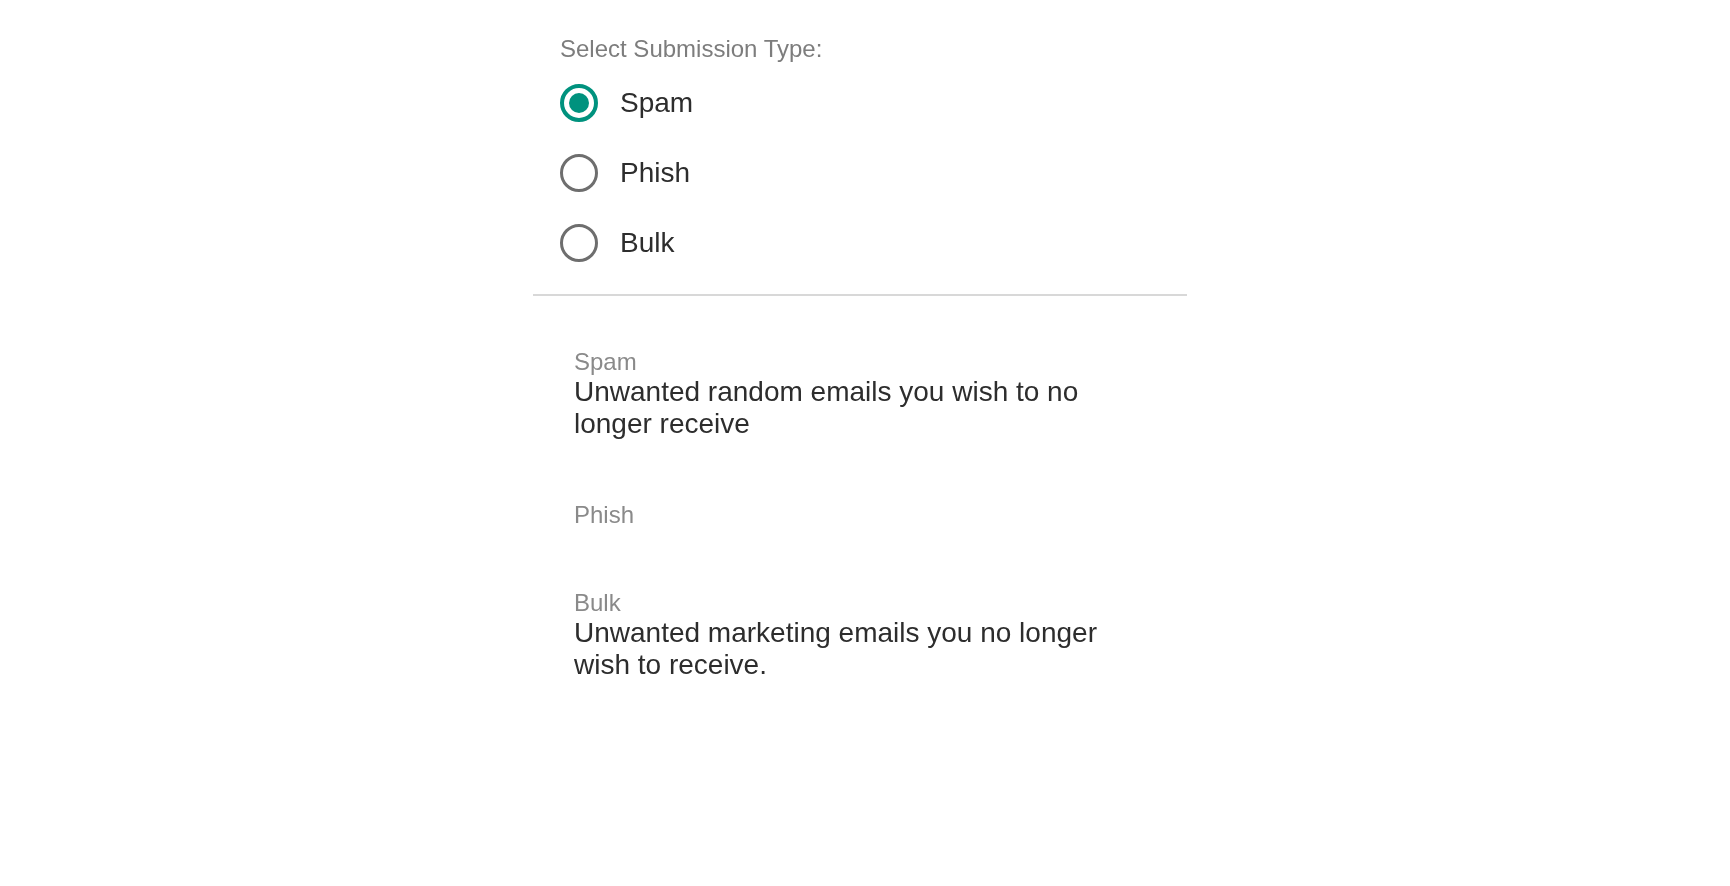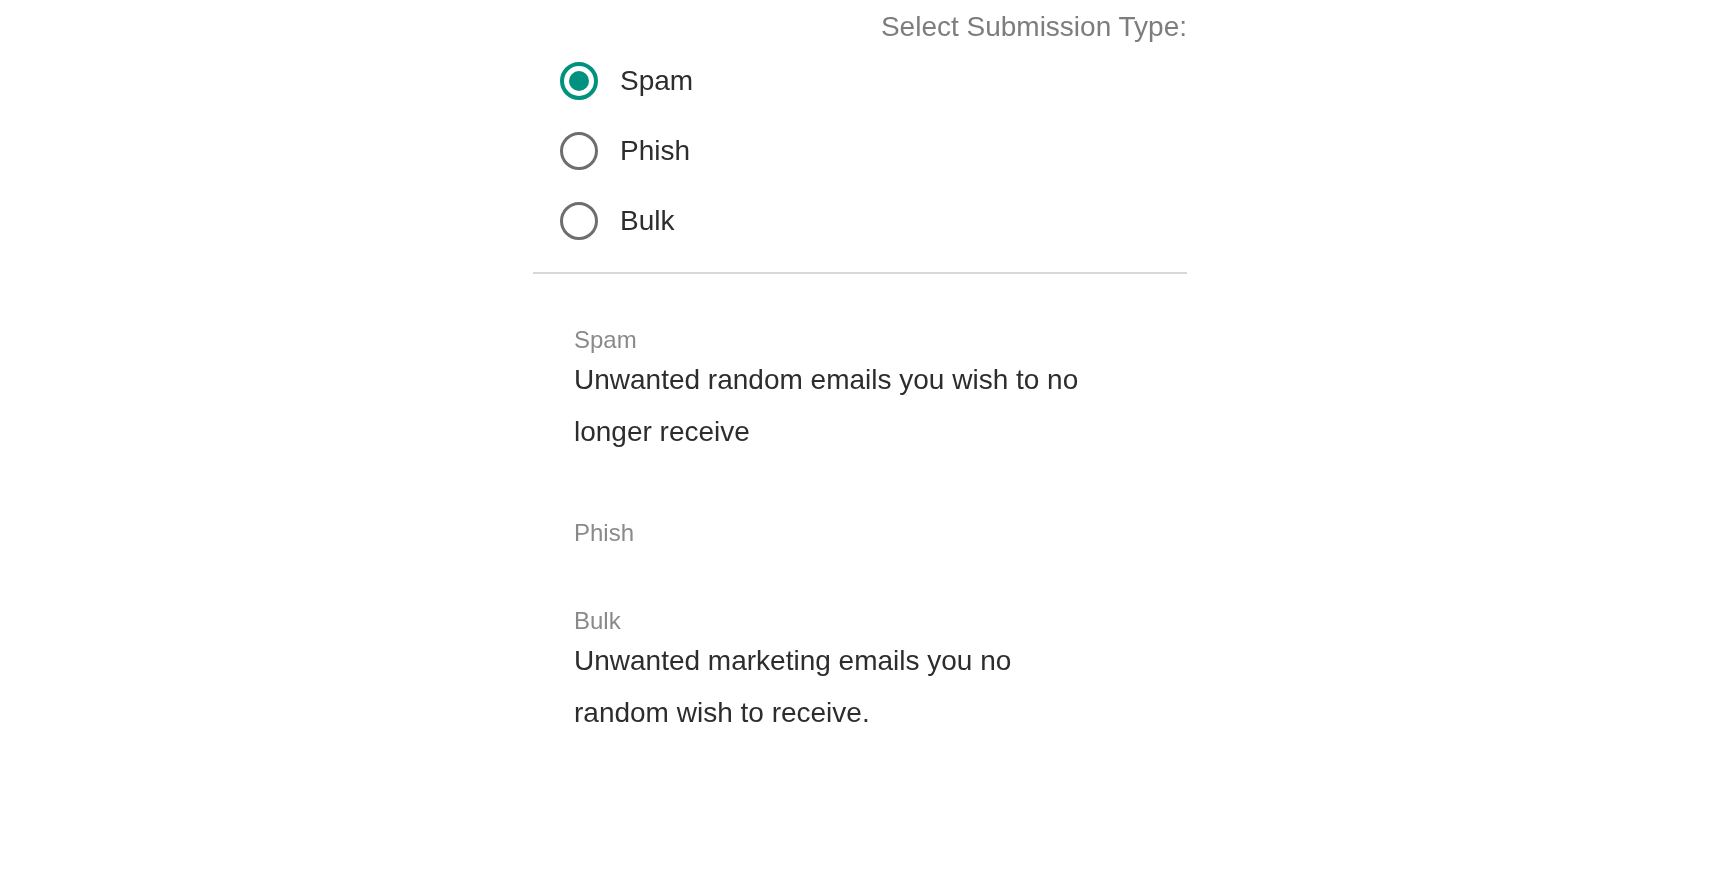--- a/index.html
+++ b/index.html
@@ -9,26 +9,25 @@
     background: #ffffff;
     font-family: "Liberation Sans", "DejaVu Sans", sans-serif;
     overflow: hidden;
   }
   .content {
     position: relative;
     margin-left: 533px;
     width: 654px;
   }
   .heading {
-    padding-top: 13px;
+    padding-top: 35px;
     margin-left: 27px;
-    font-size: 28px;
+    font-size: 24px;
     line-height: 28px;
     color: var(--heading-gray, #7d7d7d);
-    text-align: right;
   }
   .radio-group {
     margin-top: 21px;
     margin-left: 27px;
   }
   .radio-row {
     display: flex;
     align-items: center;
     height: 38px;
     margin-bottom: 32px;
@@ -76,21 +75,21 @@
   .desc-section.first  { margin-top: 52px; }
   .desc-section.second { margin-top: 61px; }
   .desc-section.third  { margin-top: 60px; }
   .desc-term {
     font-size: 24px;
     line-height: 28px;
     color: var(--label-gray, #8a8a8a);
   }
   .desc-text {
     font-size: 28px;
-    line-height: 52px;
+    line-height: 32px;
     color: var(--text-dark, #2d2d2d);
   }
 </style>
 </head>
 <body>
 
 <div class="content">
 
   <div class="heading">Select Submission Type:</div>
 
@@ -121,16 +120,16 @@
     <div class="desc-term">Spam</div>
     <div class="desc-text">Unwanted random emails you wish to no longer receive</div>
   </div>
 
   <div class="desc-section second">
     <div class="desc-term">Phish</div>
   </div>
 
   <div class="desc-section third">
     <div class="desc-term">Bulk</div>
-    <div class="desc-text">Unwanted marketing emails you no random wish to receive.</div>
+    <div class="desc-text">Unwanted marketing emails you no longer wish to receive.</div>
   </div>
 
 </div>
 
 </body></html>

